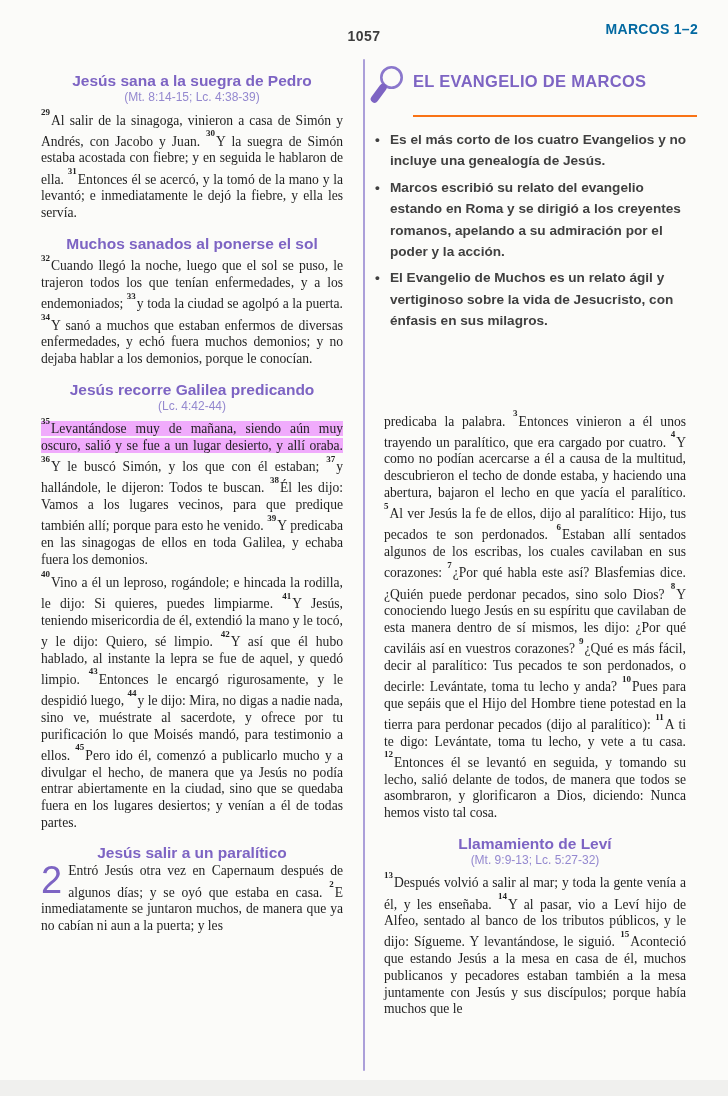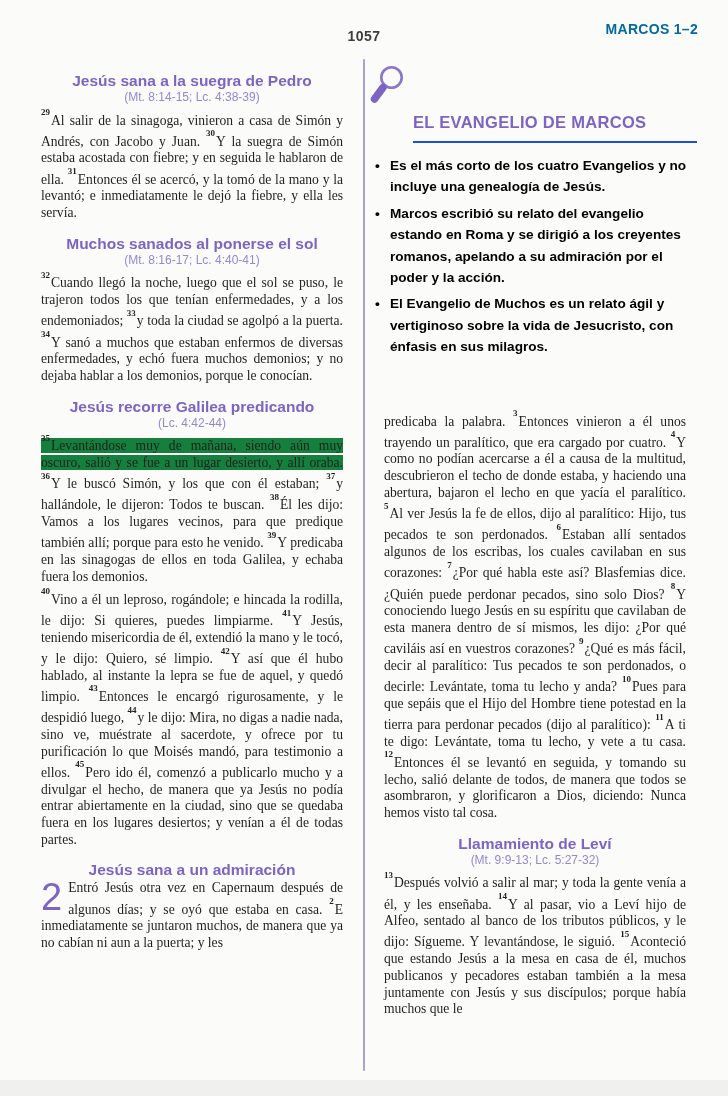--- a/index.html
+++ b/index.html
@@ -42,40 +42,40 @@
     text-align:center; font-family:"Liberation Sans", sans-serif;
     font-size:12px; color:#9488cf; margin:0 0 4px; line-height:13px;
   }
   .verse-para {
     text-align:justify; font-size:13.6px; line-height:16.7px; margin:0 11px 2px;
   }
   .vn {
     font-weight:bold; font-size:9px; position:relative; top:-4px;
     margin-right:1px; letter-spacing:0;
   }
-  .hl { background:#15803d; }
+  .hl { background:#f0abfc; }
   .dropcap {
     float:left; font-family:"Liberation Sans", sans-serif;
     color:#7d64c3; font-size:38px; line-height:29px; font-weight:500;
     margin:3px 6px 0 0;
   }
 
   
   .callout { height:350px; box-sizing:border-box; padding-top:6px; }
   .callout-header { display:flex; align-items:flex-start; }
   .magnifier { width:40px; height:48px; flex:none; margin:-2px 5px 0 -5px; }
-  .callout-title-wrap { flex:1; border-bottom:2px solid #1d4ed8; padding:7px 0 9px;margin-top:41px; }
+  .callout-title-wrap { flex:1; border-bottom:2px solid #f97316; padding:7px 0 24px; }
   .callout-title {
     font-family:"Liberation Sans", sans-serif; font-weight:bold;
     font-size:16.5px; color:#7d64c3; letter-spacing:.3px; margin:0;
   }
   .callout-bullets {
     list-style:none; margin:12px 0 12px; padding:0;
     font-family:"Liberation Sans", sans-serif; font-weight:bold;
-    font-size:13.6px; line-height:21.4px; color:#000000;
+    font-size:13.6px; line-height:21.4px; color:#404040;
   }
   .callout-bullets li { position:relative; padding-left:17px; margin-bottom:5px; }
   .callout-bullets li::before { content:"•"; position:absolute; left:2px; }
 
   .page-bottom {
     position:absolute; left:0; right:0; bottom:0; height:16px; background:#f0f0ee;
   }
 </style>
 </head>
 <body>
@@ -88,27 +88,26 @@
   </div>
 
   <div class="columns">
     <div class="col-divider"></div>
 
     <div class="col" id="left-col">
         <h3 class="sec-head">Jesús sana a la suegra de Pedro</h3>
         <div class="sec-ref">(Mt. 8:14-15; Lc. 4:38-39)</div>
         <p class="verse-para"><span><sup class="vn">29</sup>Al salir de la sinagoga, vinieron a casa de Simón y Andrés, con Jacobo y Juan. </span><span><sup class="vn">30</sup>Y la suegra de Simón estaba acostada con fiebre; y en seguida le hablaron de ella. </span><span><sup class="vn">31</sup>Entonces él se acercó, y la tomó de la mano y la levantó; e inmediatamente le dejó la fiebre, y ella les servía.</span></p>
         <h3 class="sec-head">Muchos sanados al ponerse el sol</h3>
-        <div class="sec-ref">(Mt. 8:16-17; Lc. 4:40-41)</div>
         <p class="verse-para"><span><sup class="vn">32</sup>Cuando llegó la noche, luego que el sol se puso, le trajeron todos los que tenían enfermedades, y a los endemoniados; </span><span><sup class="vn">33</sup>y toda la ciudad se agolpó a la puerta. </span><span><sup class="vn">34</sup>Y sanó a muchos que estaban enfermos de diversas enfermedades, y echó fuera muchos demonios; y no dejaba hablar a los demonios, porque le conocían.</span></p>
         <h3 class="sec-head">Jesús recorre Galilea predicando</h3>
         <div class="sec-ref">(Lc. 4:42-44)</div>
         <p class="verse-para"><span class="hl"><sup class="vn">35</sup>Levantándose muy de mañana, siendo aún muy oscuro, salió y se fue a un lugar desierto, y allí oraba. </span><span><sup class="vn">36</sup>Y le buscó Simón, y los que con él estaban; </span><span><sup class="vn">37</sup>y hallándole, le dijeron: Todos te buscan. </span><span><sup class="vn">38</sup>Él les dijo: Vamos a los lugares vecinos, para que predique también allí; porque para esto he venido. </span><span><sup class="vn">39</sup>Y predicaba en las sinagogas de ellos en toda Galilea, y echaba fuera los demonios.</span></p>
         <p class="verse-para"><span><sup class="vn">40</sup>Vino a él un leproso, rogándole; e hincada la rodilla, le dijo: Si quieres, puedes limpiarme. </span><span><sup class="vn">41</sup>Y Jesús, teniendo misericordia de él, extendió la mano y le tocó, y le dijo: Quiero, sé limpio. </span><span><sup class="vn">42</sup>Y así que él hubo hablado, al instante la lepra se fue de aquel, y quedó limpio. </span><span><sup class="vn">43</sup>Entonces le encargó rigurosamente, y le despidió luego, </span><span><sup class="vn">44</sup>y le dijo: Mira, no digas a nadie nada, sino ve, muéstrate al sacerdote, y ofrece por tu purificación lo que Moisés mandó, para testimonio a ellos. </span><span><sup class="vn">45</sup>Pero ido él, comenzó a publicarlo mucho y a divulgar el hecho, de manera que ya Jesús no podía entrar abiertamente en la ciudad, sino que se quedaba fuera en los lugares desiertos; y venían a él de todas partes.</span></p>
-        <h3 class="sec-head">Jesús sana a un admiración</h3>
+        <h3 class="sec-head">Jesús salir a un paralítico</h3>
         <p class="verse-para"><span class="dropcap">2</span><span>Entró Jesús otra vez en Capernaum después de algunos días; y se oyó que estaba en casa. </span><span><sup class="vn">2</sup>E inmediatamente se juntaron muchos, de manera que ya no cabían ni aun a la puerta; y les</span></p>
       </div>
 
     <div class="col" id="right-col">
       <div class="callout">
         <div class="callout-header">
           <svg class="magnifier" viewBox="0 0 40 48" aria-hidden="true">
             <circle cx="23.5" cy="14.5" r="10.2" fill="none" stroke="#8a77cc" stroke-width="2.6"></circle>
             <line x1="15" y1="24.5" x2="6.5" y2="36" stroke="#7d64c3" stroke-width="7.5" stroke-linecap="round"></line>
           </svg>

